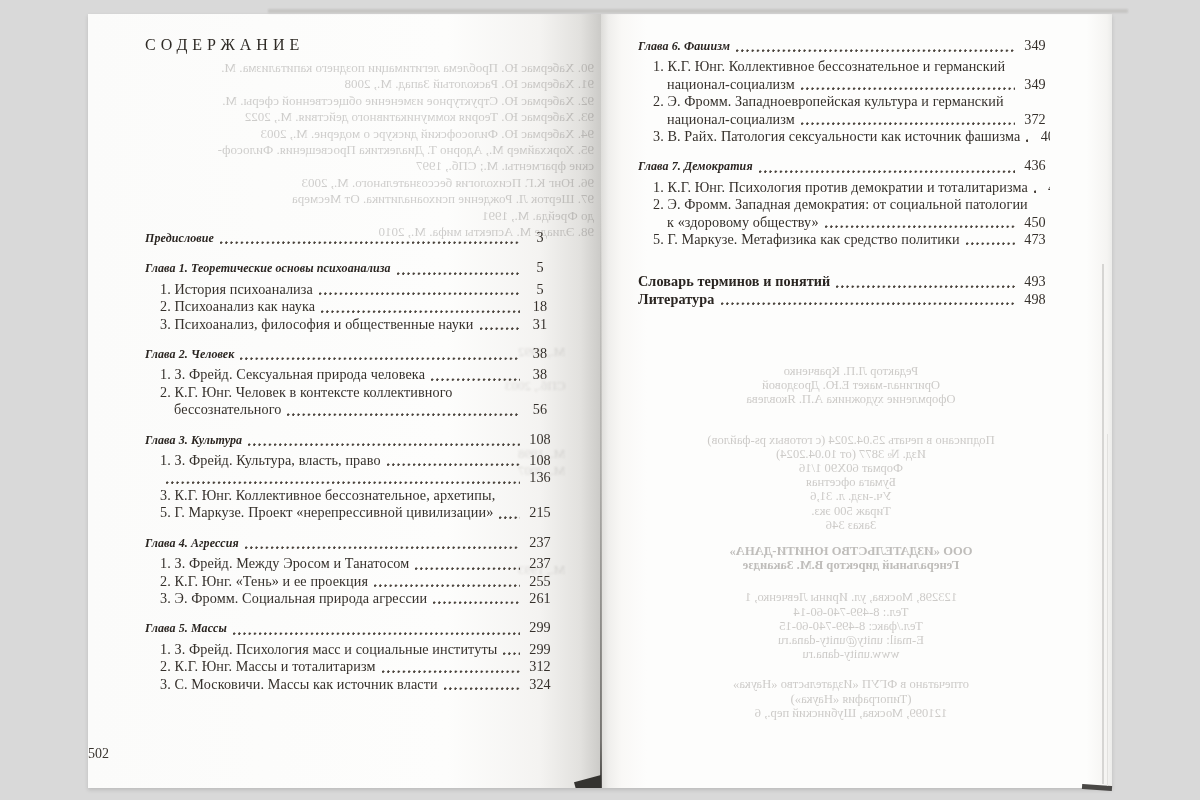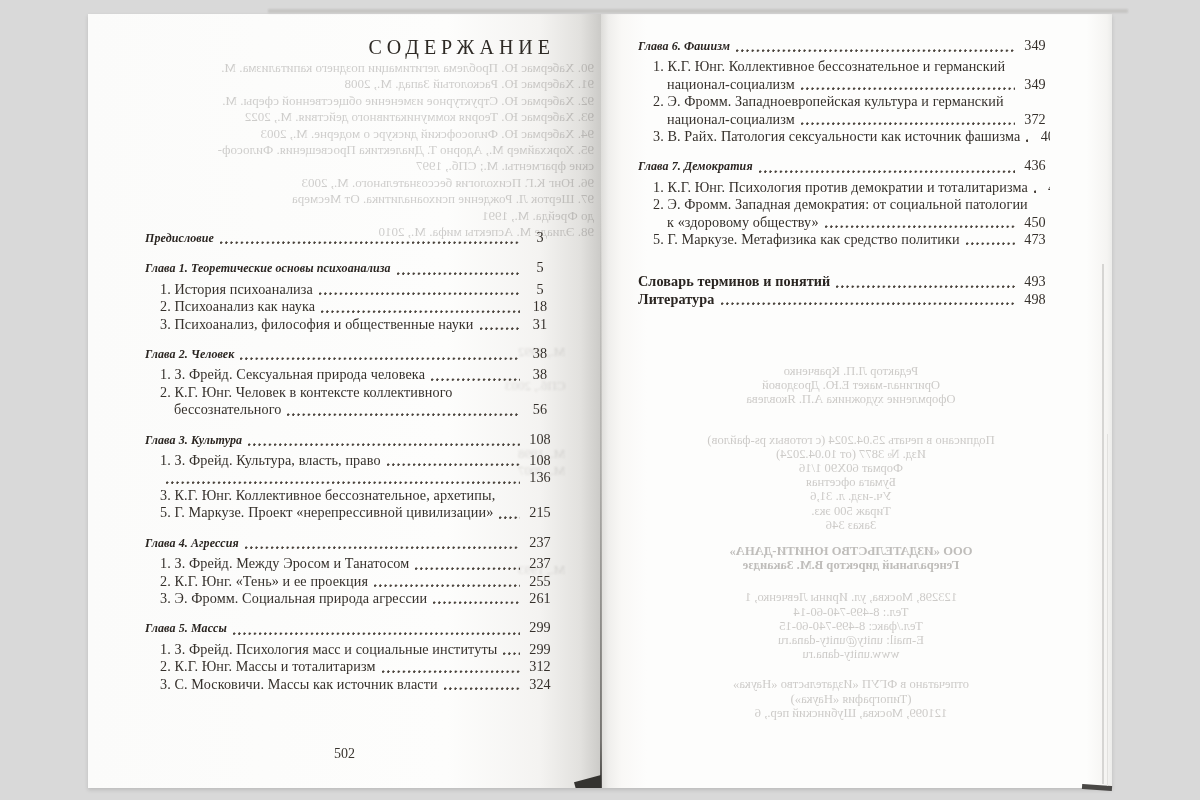--- a/index.html
+++ b/index.html
@@ -63,25 +63,25 @@
   .dots::after{
     content:"";position:absolute;left:1px;right:2px;bottom:3px;height:3px;
     background-image:radial-gradient(circle at 1.1px 1.6px,#474039 1.02px,rgba(0,0,0,0) 1.35px);
     background-size:5.2px 3px;background-repeat:repeat-x;
   }
   .pg{min-width:30px;text-align:center;white-space:nowrap;}
   .extras{margin-top:25px;}
   .toc-extra .lbl{font-weight:bold;color:#2a2521;}
 
   .contents-title{
-    position:absolute;left:57px;top:22px;width:410px;text-align:right;
-    font-size:20px;letter-spacing:5px;color:#2e2a25;font-weight:normal;
+    position:absolute;left:57px;top:22px;width:410px;text-align:left;
+    font-size:16px;letter-spacing:5px;color:#2e2a25;font-weight:normal;
   }
   .folio{
-    position:absolute;left:0;top:732px;width:513px;text-align:center;
+    position:absolute;left:0;top:732px;width:513px;text-align:left;
     font-size:14px;color:#3a352f;
   }
 
   
   .bleed{position:absolute;transform:scaleX(-1);pointer-events:none;}
   .bleed-left{
     left:6px;top:46px;width:500px;
     font-size:13px;line-height:16.4px;color:rgba(100,96,92,.30);
     filter:blur(.7px);text-align:justify;
   }

